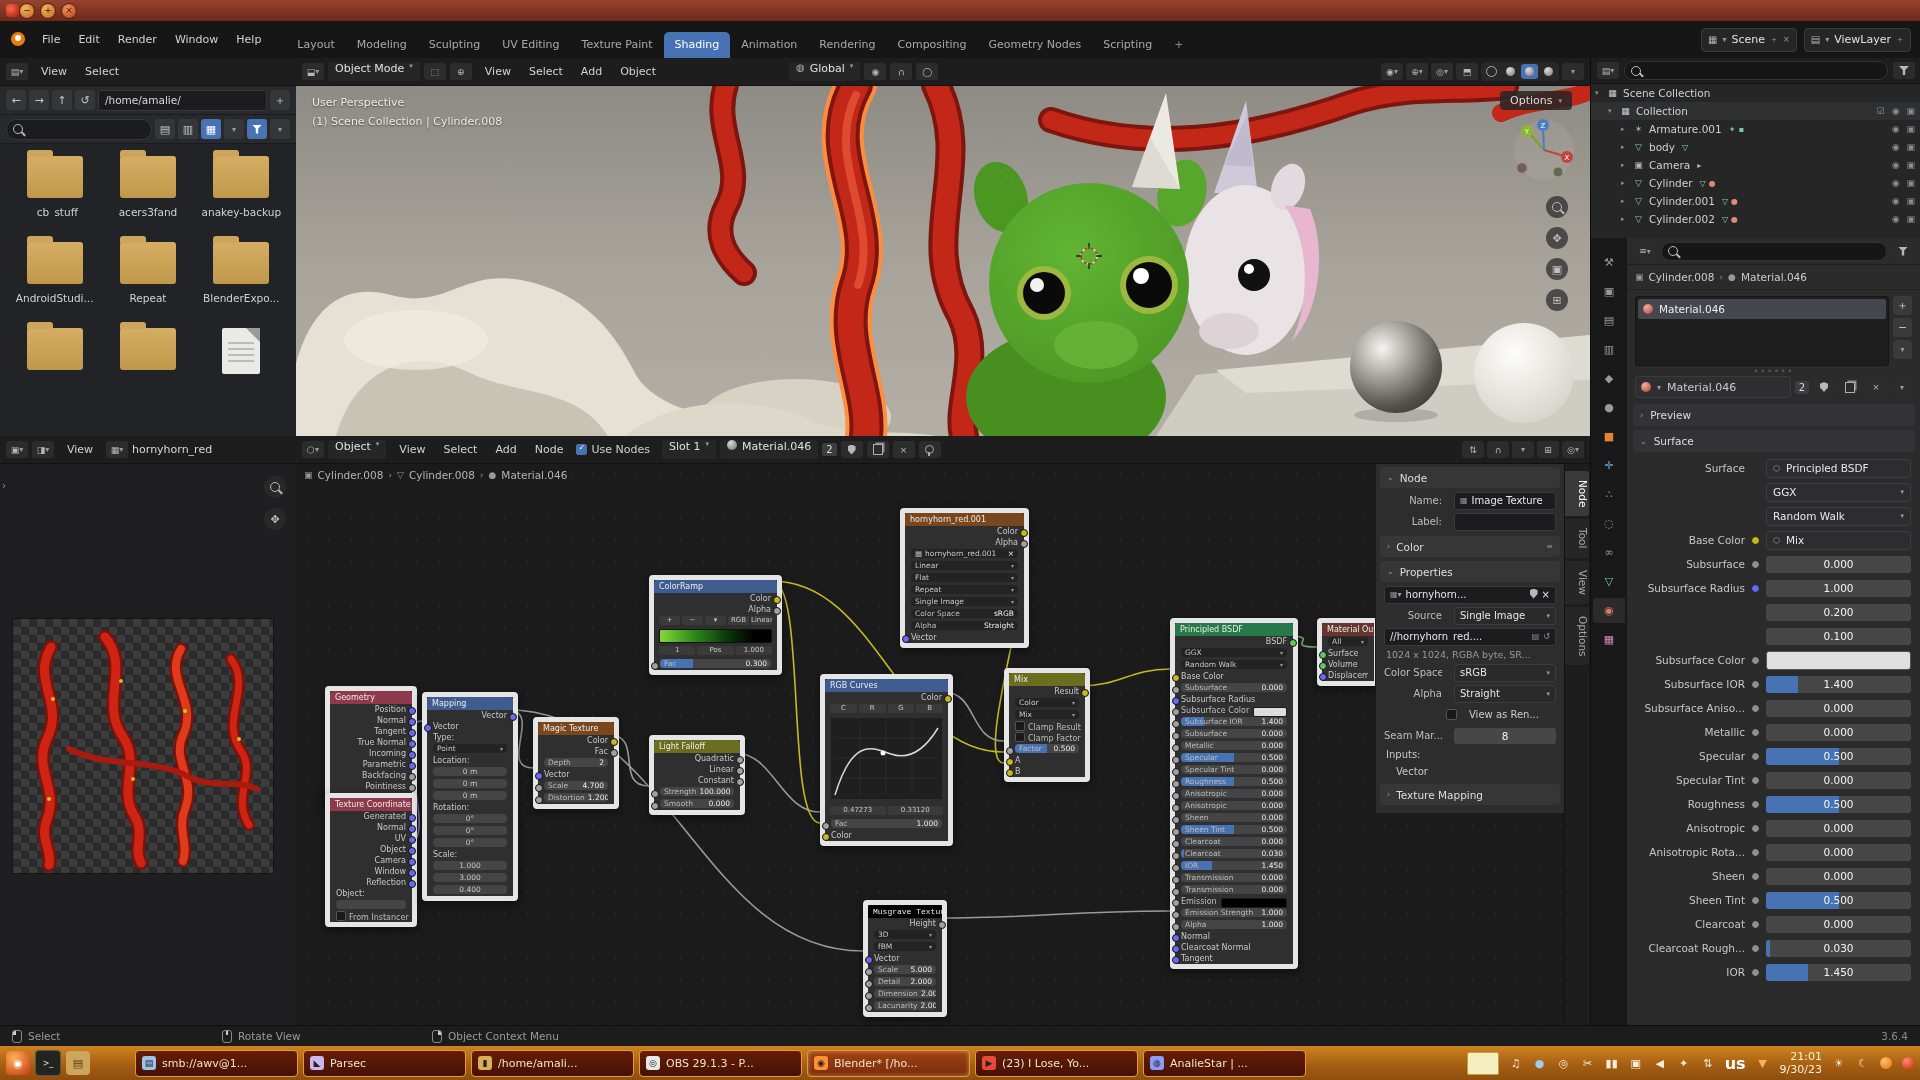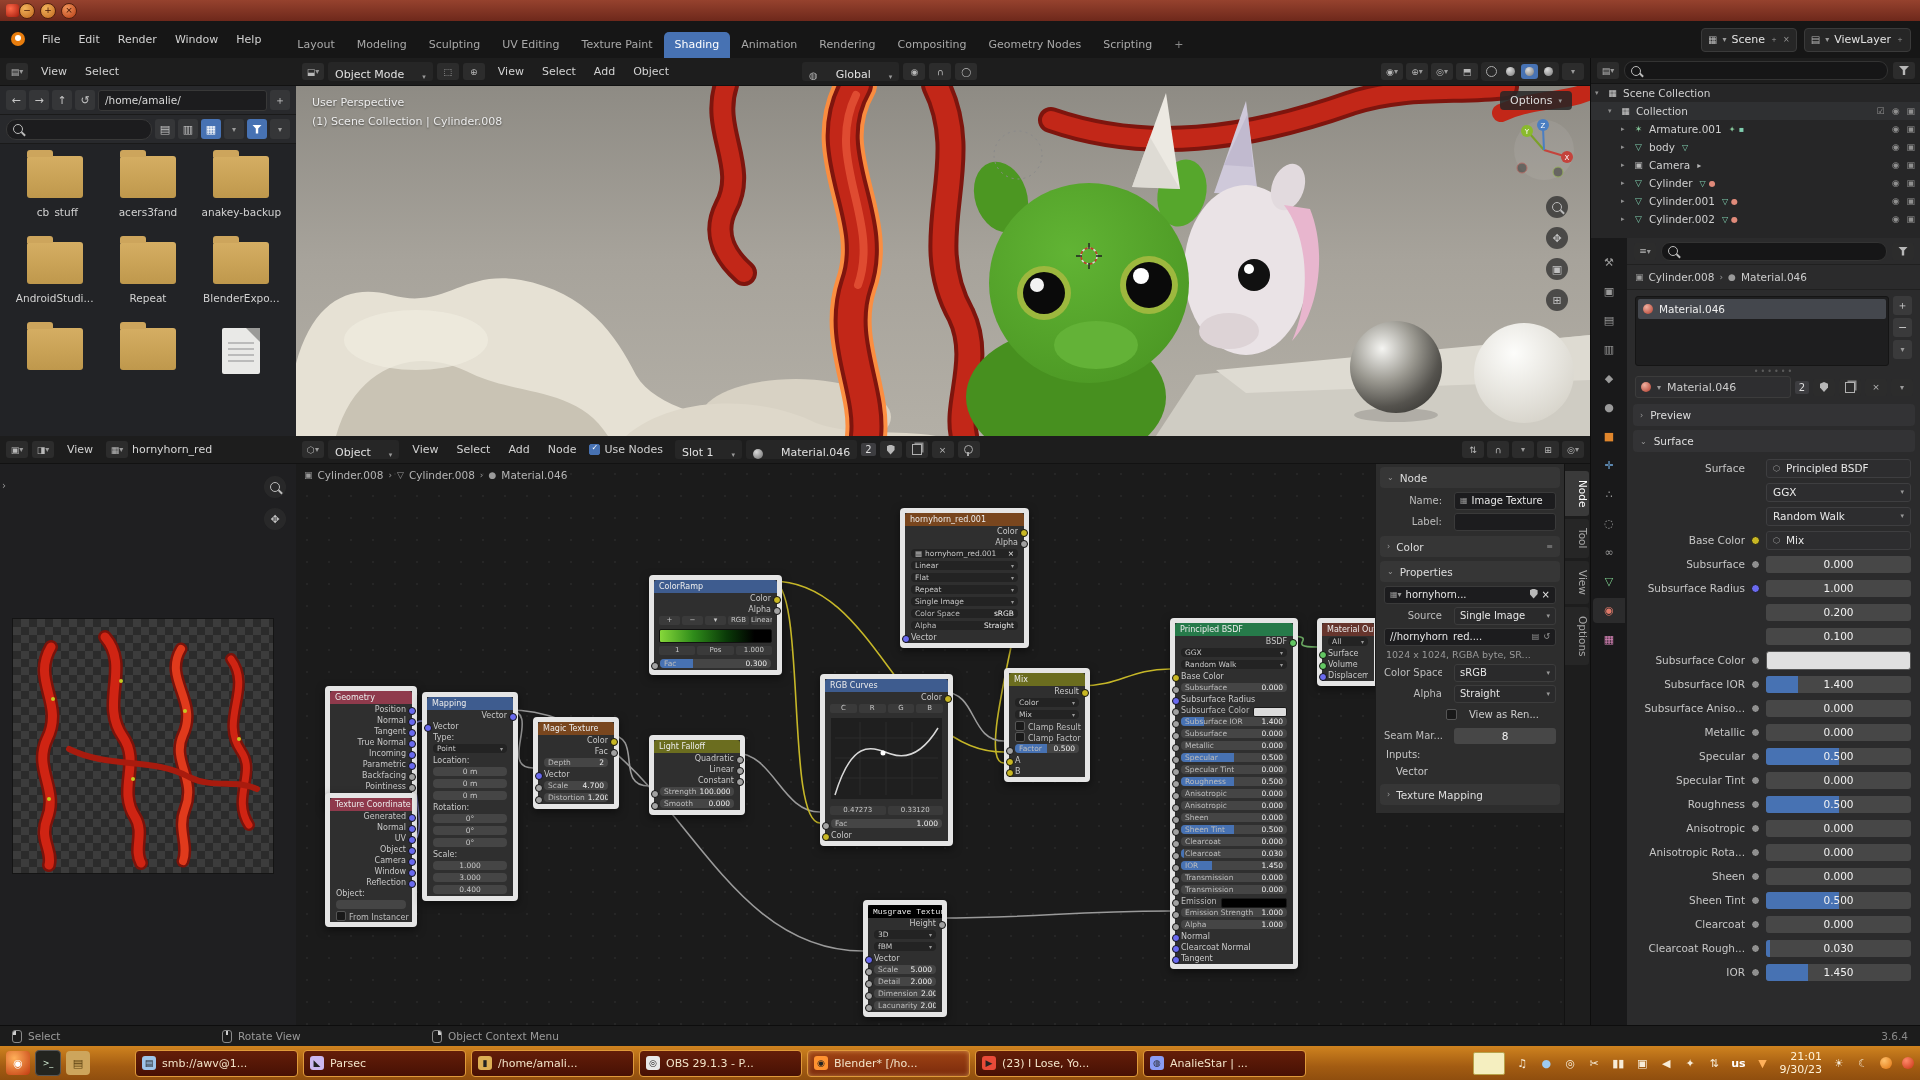--- a/index.html
+++ b/index.html
@@ -23,21 +23,21 @@
 .ws-tab{height:26px;line-height:26px;padding:0 11px;color:#a9a9a9;border-radius:5px 5px 0 0;white-space:nowrap}
 .ws-tab.active{background:#4772b3;color:#fff}
 .ws-tab.add{color:#8a8a8a}
 #topbar-right{margin-left:auto;display:flex;align-items:center;gap:7px;margin-right:9px}
 .selector{display:flex;align-items:center;background:#262626;border:1px solid #3a3a3a;border-radius:4px;height:22px;padding:0 6px;gap:5px;color:#e2e2e2}
 .mini{font-size:8px;color:#9a9a9a}
 .ic{font-size:10px;color:#b5b5b5}
 
 .editor-header{height:27px;background:#1d1d1d;display:flex;align-items:center;gap:4px;padding:0 6px;border-bottom:1px solid #121212;font-size:11px;color:#cfcfcf;position:relative;z-index:6}
 .ehicon{min-width:18px;height:17px;background:#2c2c2c;border-radius:3px;display:flex;align-items:center;justify-content:center;font-size:9px;color:#b8b8b8;padding:0 2px}
-.dropdown{background:#262626;border-radius:3px;height:19px;display:flex;align-items:flex-end;padding:0 7px;gap:18px;color:#e0e0e0;white-space:nowrap}
+.dropdown{background:#262626;border-radius:3px;height:19px;display:flex;align-items:flex-start;padding:0 7px;gap:5px;color:#e0e0e0;white-space:nowrap}
 .car{font-size:7px;color:#999}
 .usenodes{display:flex;align-items:center;gap:4px;color:#d0d0d0}
 .nbx{display:inline-block;width:9px;height:9px;background:#191919;border:1px solid #555;border-radius:2px;position:relative;flex:none}
 .nbx.on{background:#4772b3;border-color:#4772b3}
 .nbx.on::after{content:"✓";position:absolute;left:1px;top:-2px;font-size:8px;color:#fff}
 .userbadge{background:#3d3d40;border-radius:2px;padding:1px 4px;font-size:10px;color:#ddd}
 .matball{width:10px;height:10px;border-radius:50%;background:radial-gradient(circle at 35% 30%,#d9d9d9,#6a6a6a);flex:none}
 .i-mag{width:8px;height:8px;border:1.5px solid #bbb;border-radius:50%;position:relative;display:inline-block}
 .i-mag::after{content:"";position:absolute;width:5px;height:1.5px;background:#bbb;transform:rotate(45deg);right:-4px;bottom:-1px}
 .i-funnel{width:10px;height:9px;background:#b8b8b8;clip-path:polygon(0 0,100% 0,62% 45%,62% 100%,38% 100%,38% 45%);display:inline-block}
@@ -181,21 +181,21 @@
 .launcher{width:24px;height:24px;border-radius:4px;display:flex;align-items:center;justify-content:center;font-size:11px;flex:none}
 .launcher.menu{background:radial-gradient(circle at 35% 30%,#ffb05a,#c23a10);color:#fff}
 .launcher.terminal{background:#23241f;border:1px solid #555;color:#cfe8cf;font-size:8px}
 .launcher.files{background:#cda55c;color:#5a4010}
 .taskapp{width:149px;height:25px;background:linear-gradient(#641d09,#471104);border:1px solid #e09a3a;border-radius:4px;display:flex;align-items:center;gap:6px;padding:0 6px;color:#f2e3c8;font-size:11px;white-space:nowrap;overflow:hidden;flex:none}
 .taskapp.active{background:linear-gradient(#a04414,#7a2a0c);box-shadow:inset 0 0 5px rgba(255,210,120,.5)}
 .appic{width:14px;height:14px;border-radius:3px;flex:none;display:flex;align-items:center;justify-content:center;font-size:9px;color:#222}
 .tray{margin-left:auto;display:flex;align-items:center;gap:10px;color:#f7ecd8;font-size:12px}
 .trayic{display:flex;align-items:center;justify-content:center;min-width:14px;height:16px;font-size:11px}
 .noteic{width:30px;height:21px;background:#f5efc0;border:1px solid #b8a24a;border-radius:2px}
-.kbd{font-weight:bold;font-size:11px;color:#fff}
+.kbd{font-weight:bold;font-size:16px;color:#fff}
 .clock{text-align:right;color:#fff3d8;font-size:11px;line-height:1.2;white-space:nowrap}
 .dot-orange{width:12px;height:12px;border-radius:50%;background:radial-gradient(circle at 35% 30%,#ffc06a,#e07410)}
 .dot-red{width:12px;height:12px;border-radius:50%;background:radial-gradient(circle at 35% 30%,#ff8a6a,#c83214)}
 </style>
 </head>
 <body>
 
 <div id="app">
 
   <div id="titlebar">

